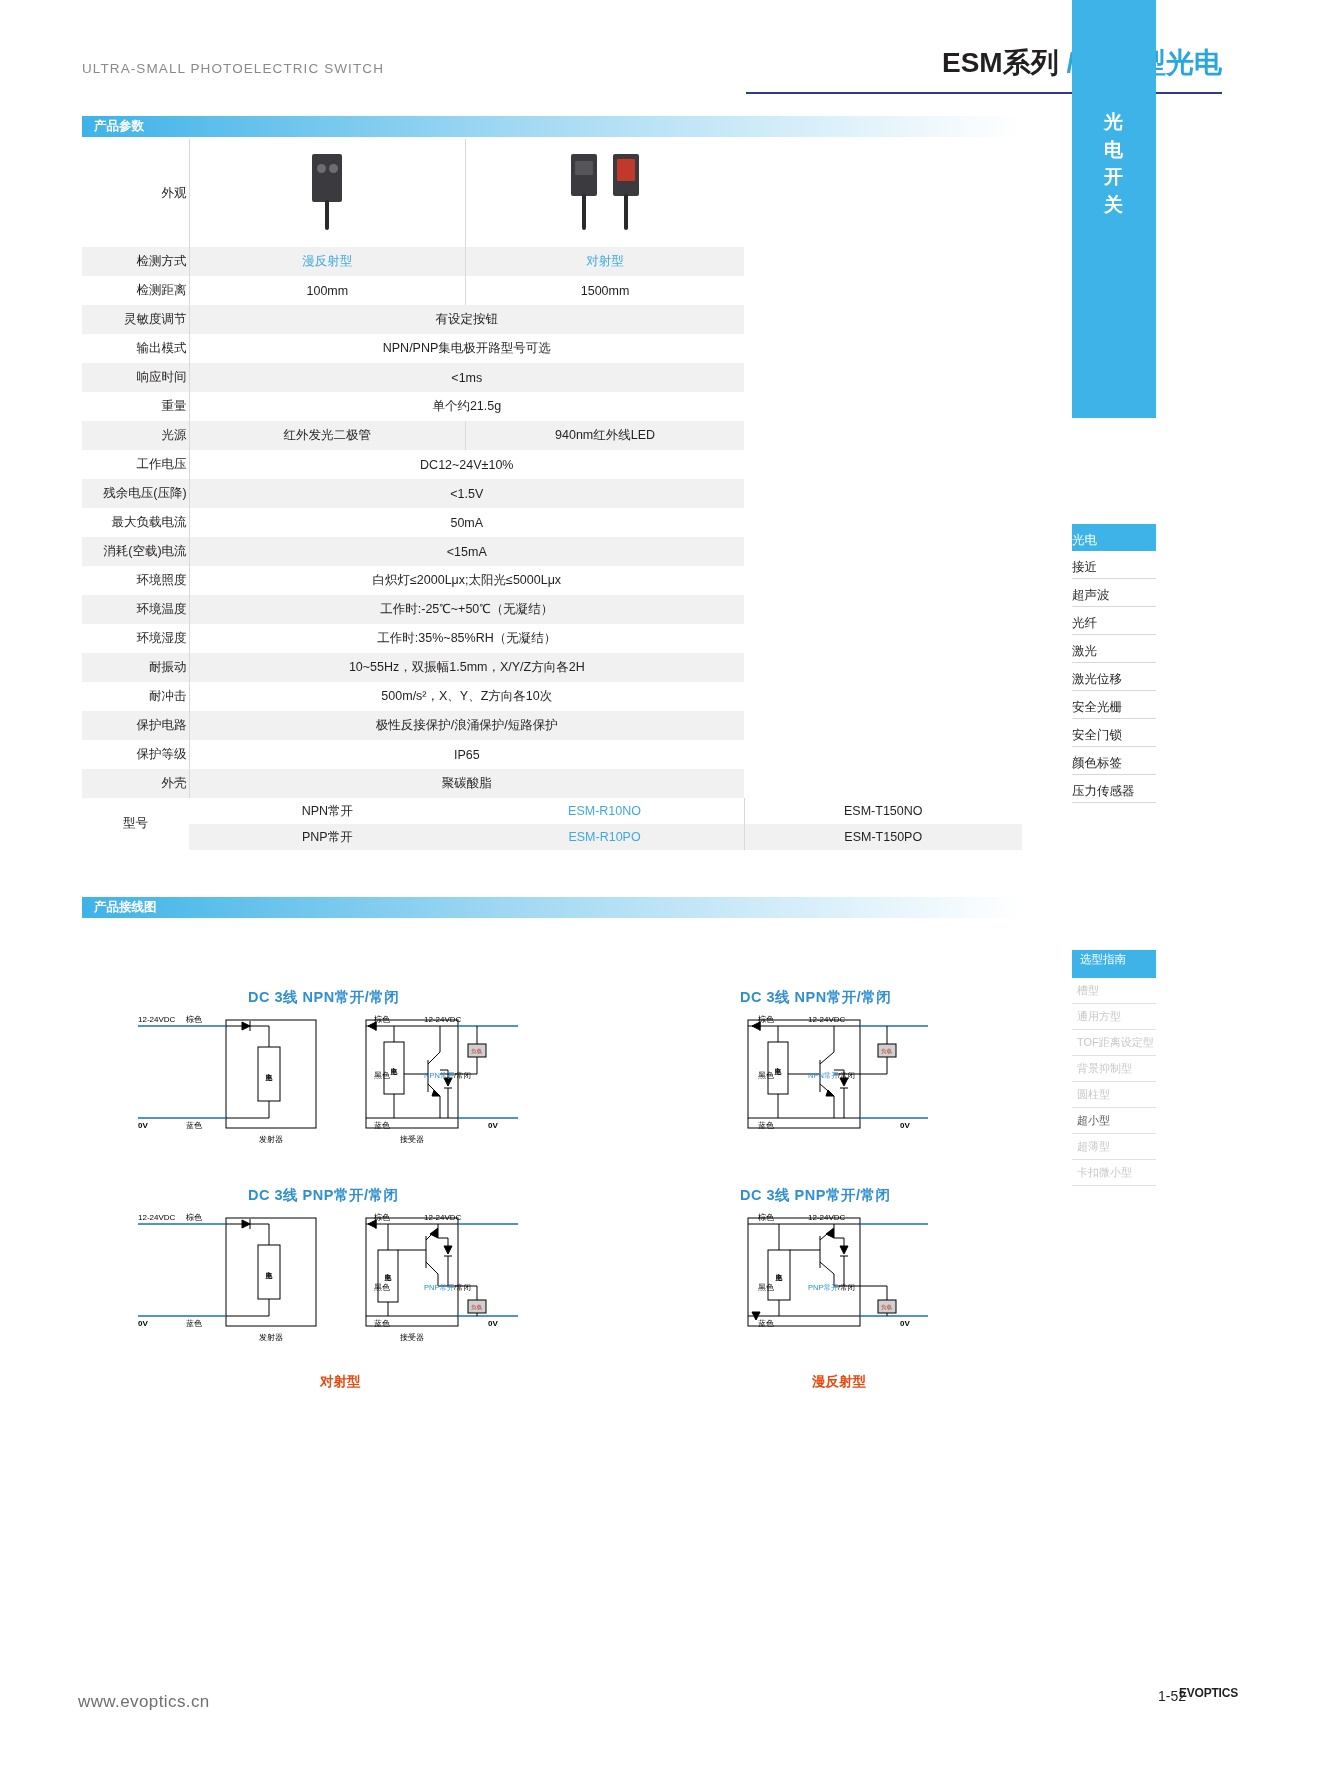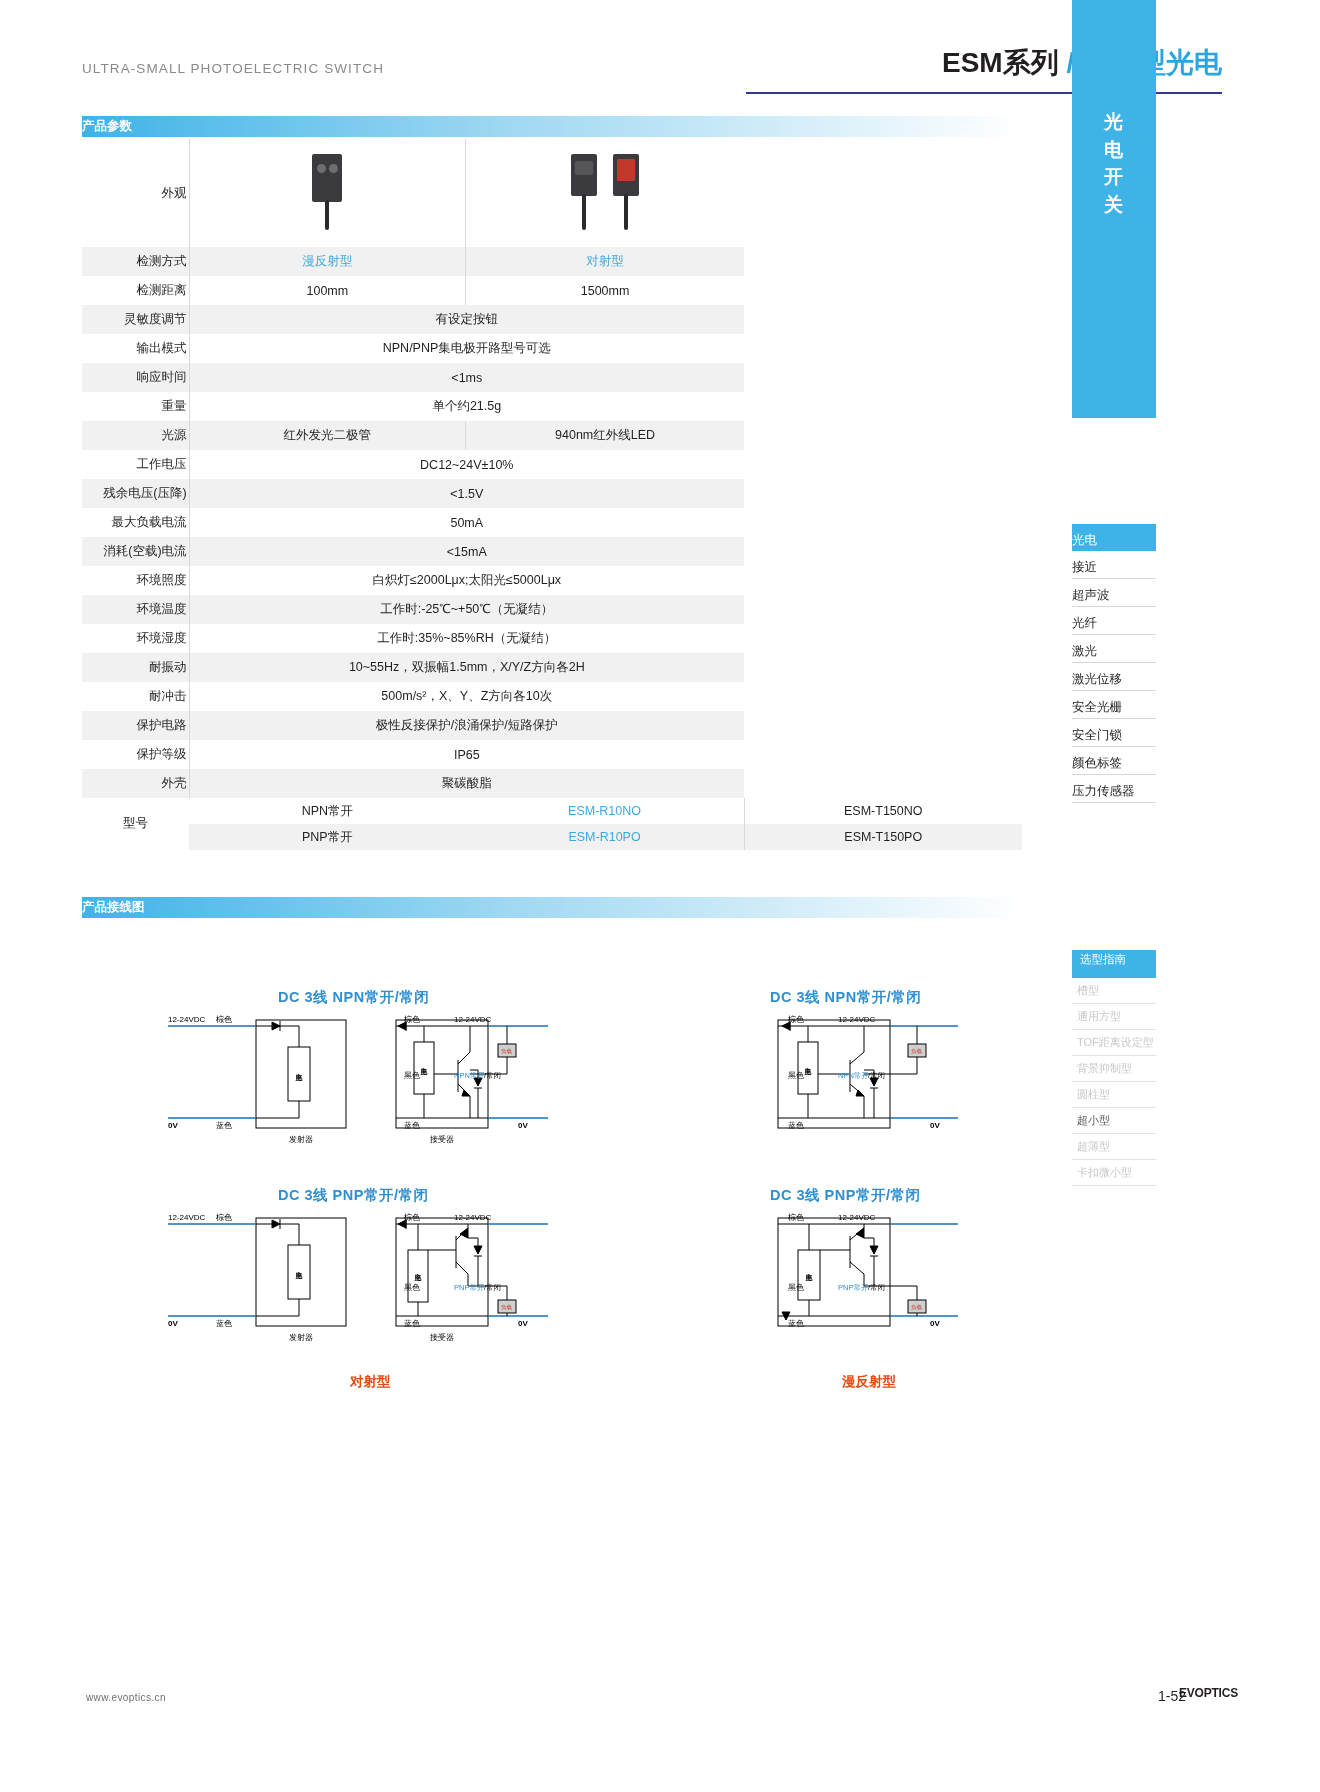--- a/index.html
+++ b/index.html
@@ -58,20 +58,21 @@
   .section-bar {
     position: absolute;
     height: 21px;
     background: linear-gradient(to right, #3eb3e8 0%, #9fd8f2 45%, #ffffff 100%);
   }
   .section-bar .label {
     color: #ffffff;
     font-size: 12.5px;
     font-weight: bold;
     line-height: 21px;
+    padding-left: 12px;
   }
   #bar-params { left: 82px; top: 116px; width: 940px; }
   #bar-wiring { left: 82px; top: 897px; width: 940px; }
 
   
   .spec-table {
     position: absolute;
     left: 82px;
     top: 139px;
     width: 940px;
@@ -228,21 +229,21 @@
     font-size: 11px;
     color: #c8c8c8;
     border-bottom: 1px solid #e2e2e2;
     padding-left: 5px;
   }
   .side-guide .gitem.active { color: #585858; }
 
   
   .wiring-area {
     position: absolute;
-    left: 98px;
+    left: 68px;
     top: 930px;
     width: 940px;
     height: 530px;
   }
   .wd-title {
     position: absolute;
     color: #2f8fd0;
     font-size: 14.5px;
     font-weight: bold;
     letter-spacing: 0.5px;
@@ -252,23 +253,23 @@
     color: #e8490f;
     font-size: 13.5px;
     font-weight: bold;
   }
   .diagram { position: absolute; }
   .diagram svg { display: block; }
 
   
   .footer-url {
     position: absolute;
-    left: 86px;
+    left: 78px;
     top: 1692px;
-    font-size: 10px;
+    font-size: 17px;
     color: #6f6f6f;
     letter-spacing: 0.4px;
   }
   .footer-page {
     position: absolute;
     right: 134px;
     top: 1688px;
     font-size: 14px;
     color: #231f20;
     margin-left: 44px;

